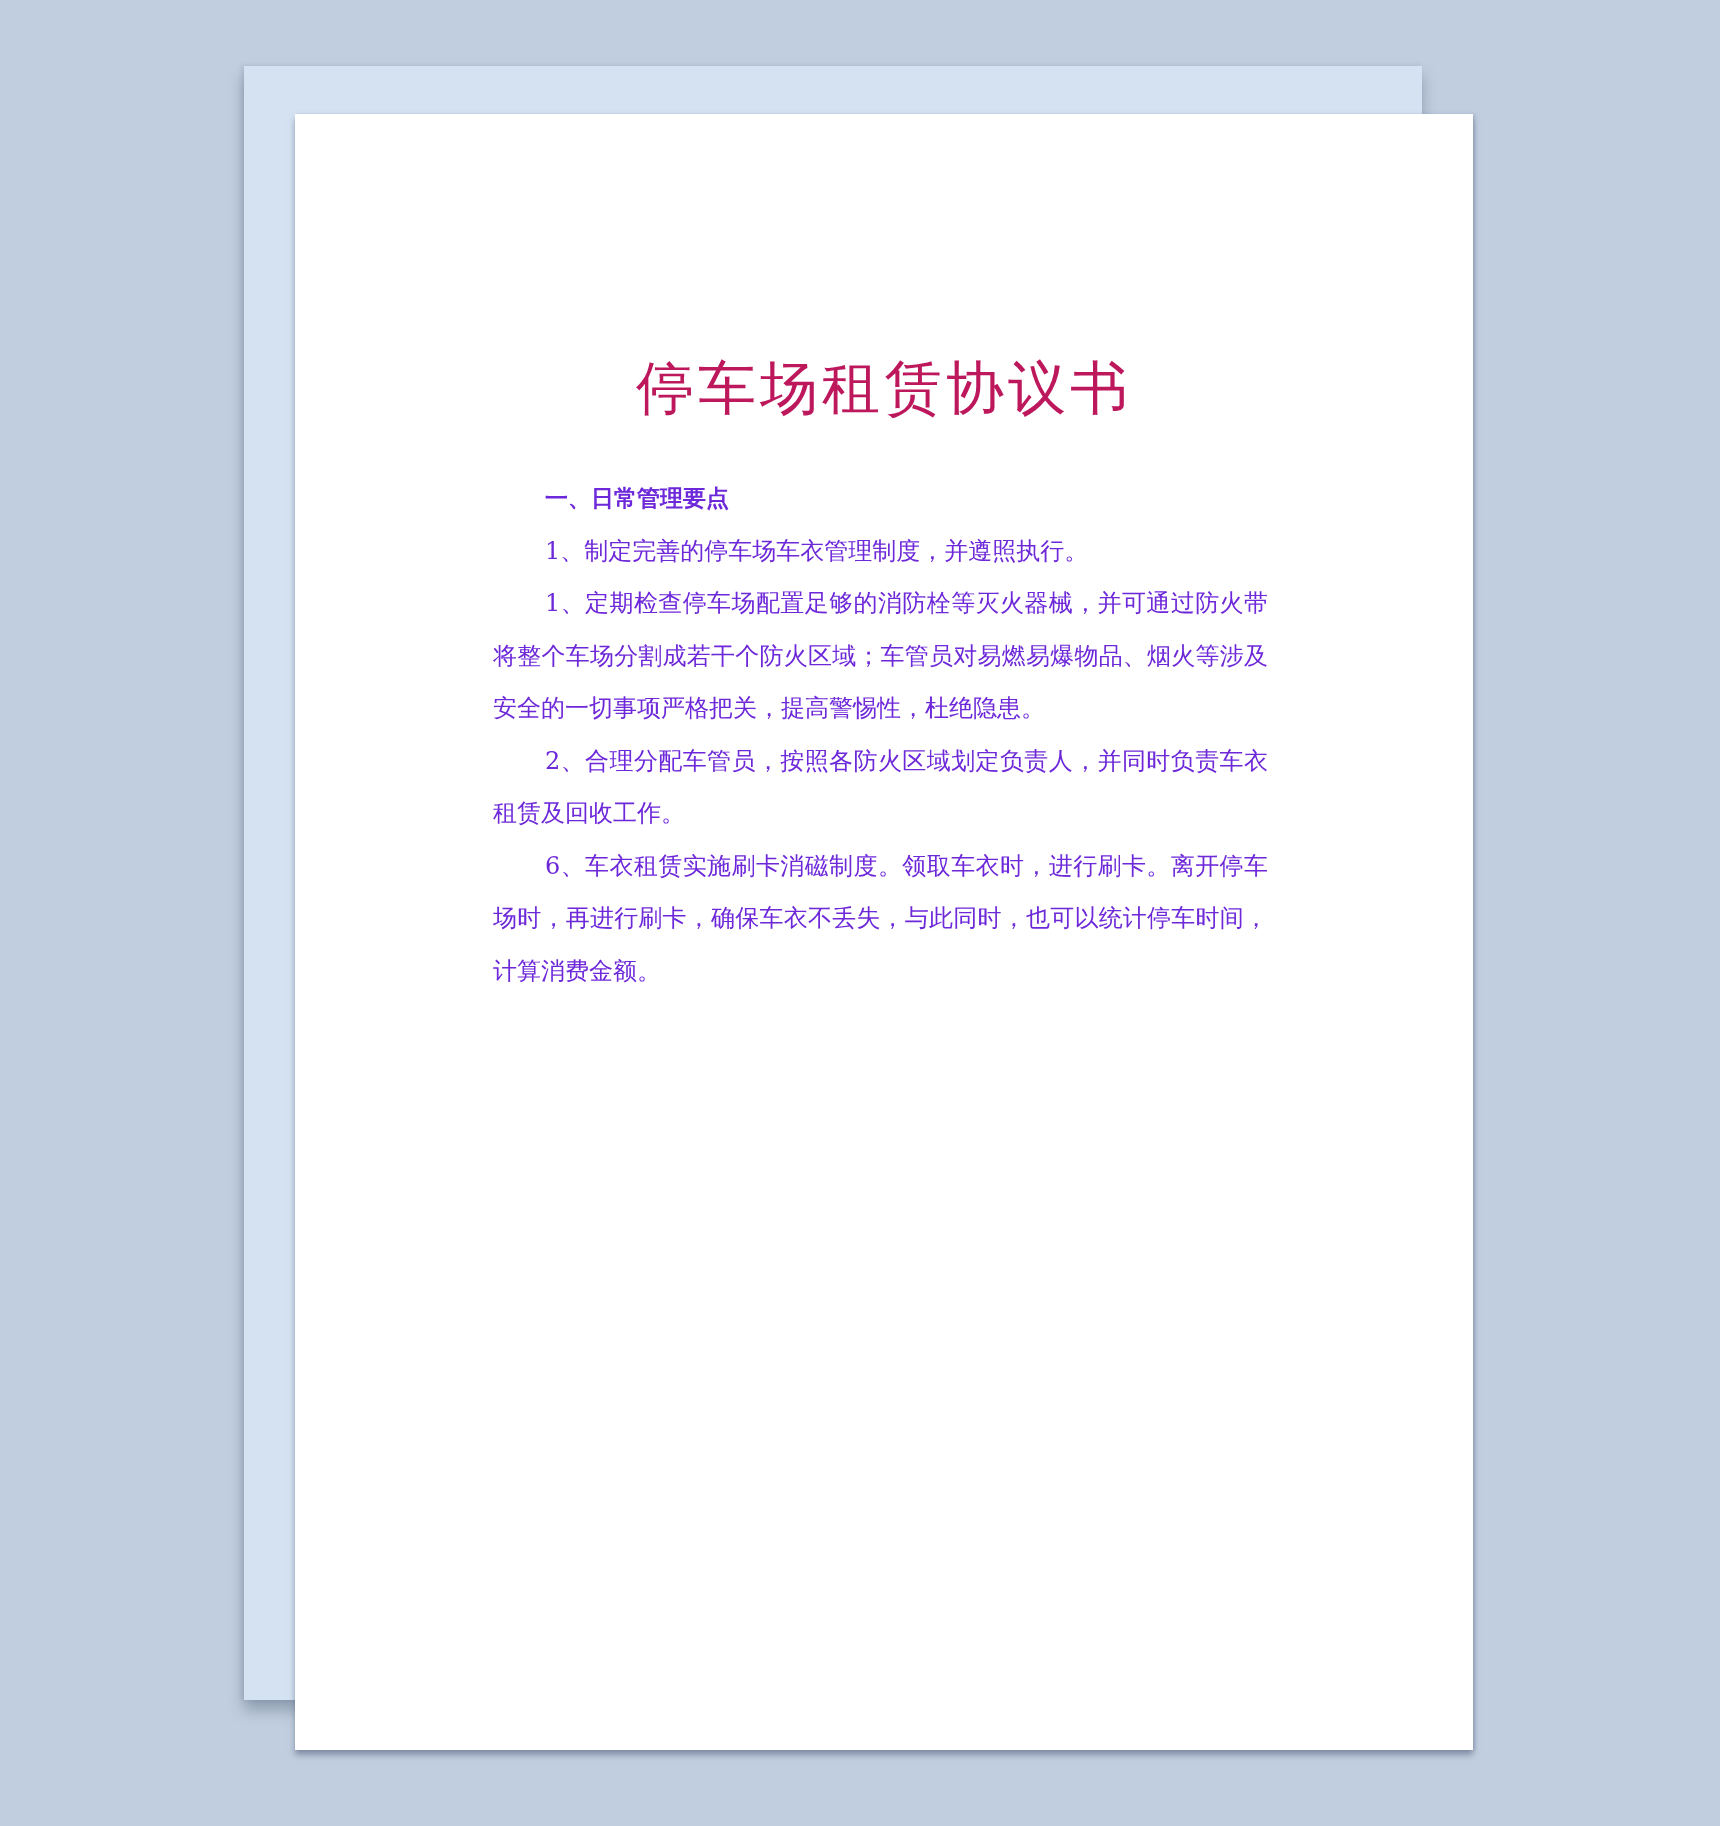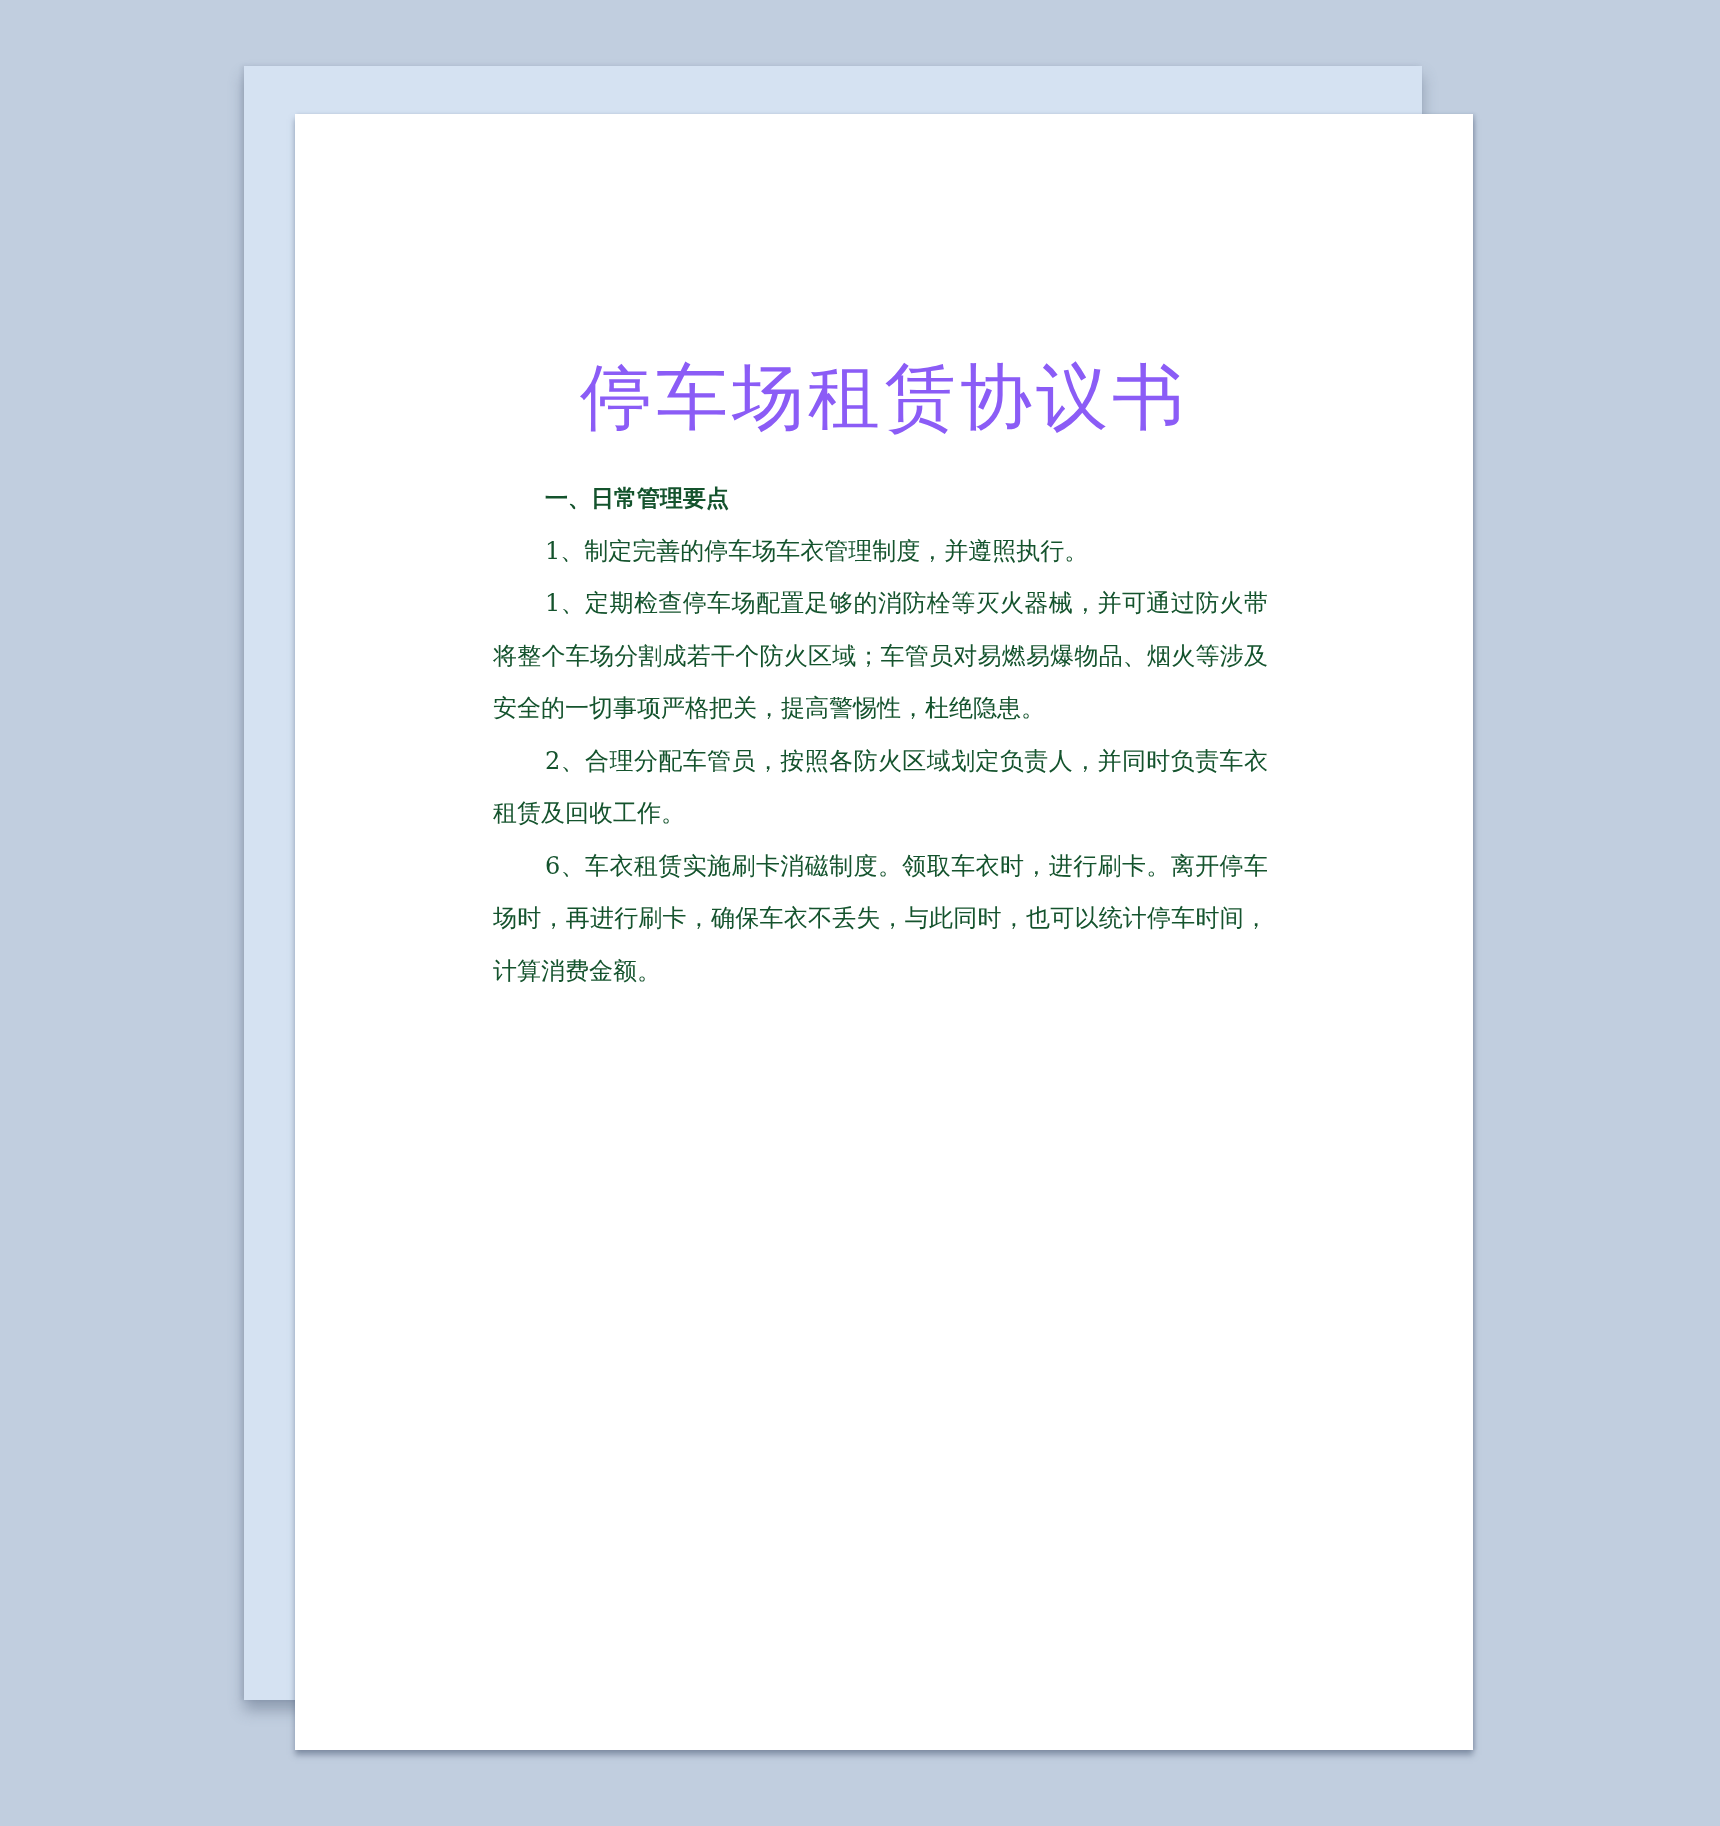--- a/index.html
+++ b/index.html
@@ -31,35 +31,35 @@
       height: 1636px;
       background: #ffffff;
       box-shadow: 0 5px 6px rgba(80, 95, 120, 0.55), 2px 0 3px rgba(80,95,120,0.2);
     }
     .doc-title {
       position: absolute;
       left: 0;
       right: 0;
       top: 236px;
       text-align: center;
-      font-size: 72px;
+      font-size: 58px;
       letter-spacing: 4px;
-      color: #8b5cf6;
+      color: #be185d;
       font-family: "DejaVu Serif", "Liberation Serif", serif;
       font-weight: normal;
       margin: 0;
     }
     .doc-body {
       position: absolute;
       left: 198px;
       top: 358px;
       width: 775px;
       font-size: 24px;
       line-height: 52.5px;
-      color: #14532d;
+      color: #6d28d9;
     }
     .doc-body p {
       margin: 0;
       text-indent: 52px;
       text-align: justify;
     }
     .doc-body .section-heading {
       font-weight: bold;
       font-family: "DejaVu Sans", "Liberation Sans", sans-serif;
       font-size: 23px;

